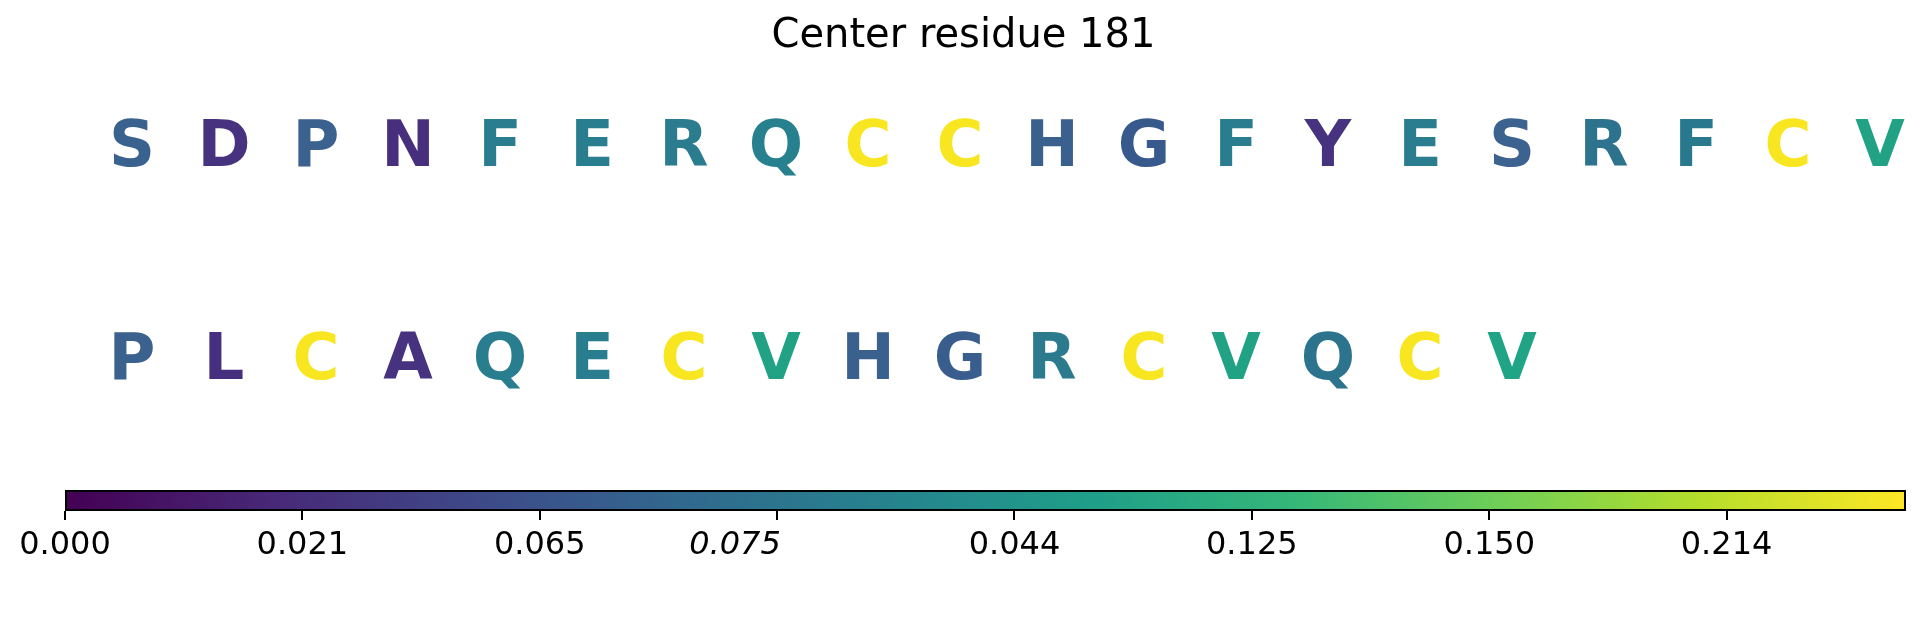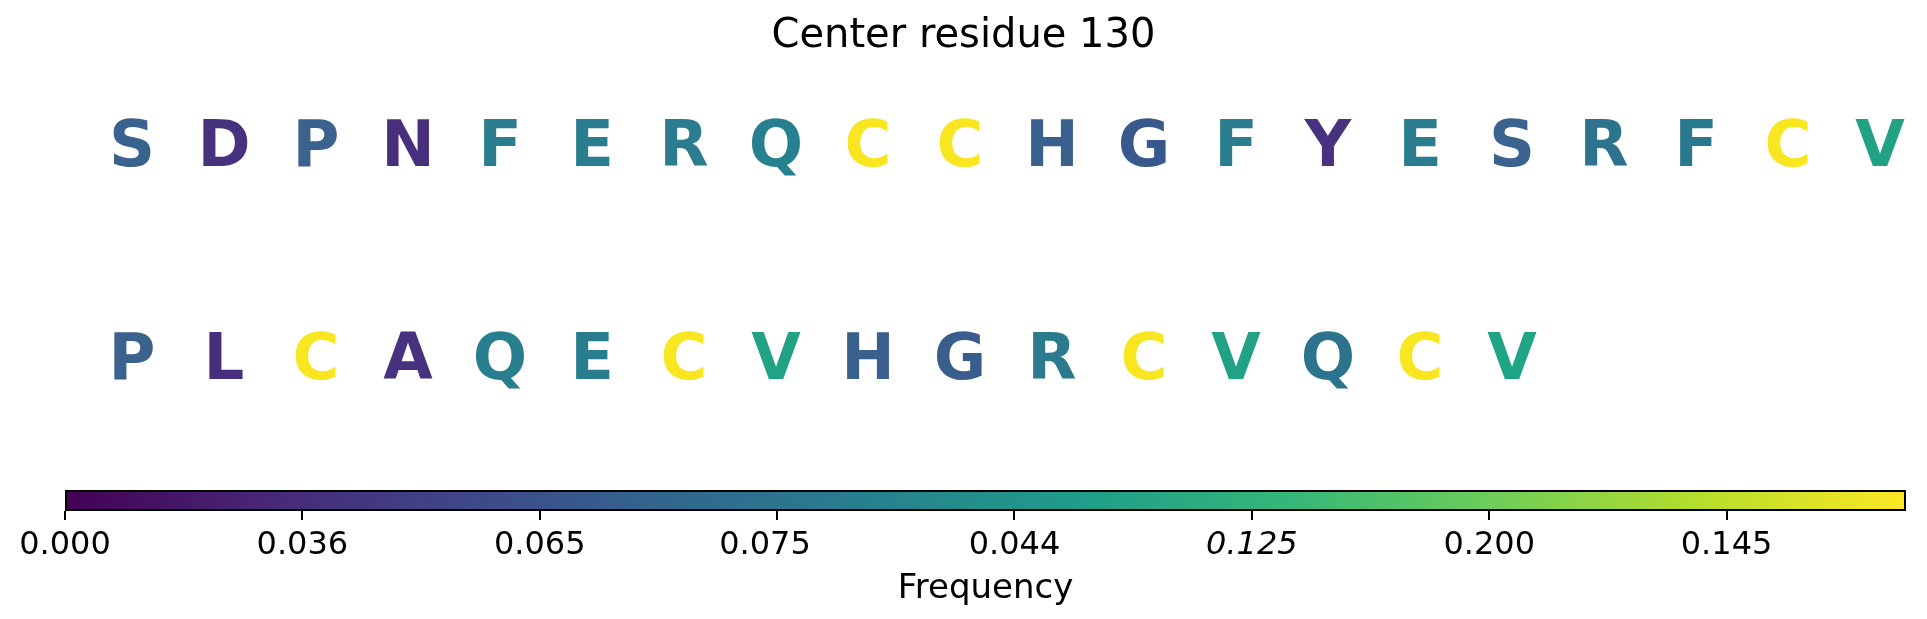--- a/index.html
+++ b/index.html
@@ -65,21 +65,21 @@
     width: 1841px;
     text-align: center;
     font-size: 34px;
     color: #000000;
   }
 </style>
 </head>
 <body>
 
 <div class="figure">
-  <div class="chart-title">Center residue 130</div>
+  <div class="chart-title">Center residue 181</div>
 
   <div class="seq-row row-top">
       <span class="seq-cell" style="color: rgb(58, 98, 143);">S</span>
       <span class="seq-cell" style="color: rgb(70, 50, 126);">D</span>
       <span class="seq-cell" style="color: rgb(59, 97, 143);">P</span>
       <span class="seq-cell" style="color: rgb(71, 47, 125);">N</span>
       <span class="seq-cell" style="color: rgb(42, 125, 142);">F</span>
       <span class="seq-cell" style="color: rgb(40, 126, 142);">E</span>
       <span class="seq-cell" style="color: rgb(42, 124, 142);">R</span>
       <span class="seq-cell" style="color: rgb(39, 128, 142);">Q</span>
@@ -115,29 +115,28 @@
       <span class="seq-cell" style="color: rgb(248, 230, 33);">C</span>
       <span class="seq-cell" style="color: rgb(32, 164, 134);">V</span>
     </div>
 
   <div class="cbar-gradient" id="cbar-gradient" style="background: linear-gradient(90deg, rgb(68, 1, 84) 0%, rgb(72, 40, 120) 11.1%, rgb(62, 73, 137) 22.2%, rgb(49, 104, 142) 33.3%, rgb(38, 130, 142) 44.4%, rgb(31, 158, 137) 55.6%, rgb(53, 183, 121) 66.7%, rgb(110, 206, 88) 77.8%, rgb(181, 222, 43) 88.9%, rgb(253, 231, 37) 100%);"></div>
 
   <div id="cbar-ticks">
       <div class="cbar-tick" style="left: 64px;"></div>
       <div class="cbar-ticklabel" style="left: -5px;">0.000</div>
       <div class="cbar-tick" style="left: 301.365px;"></div>
-      <div class="cbar-ticklabel" style="left: 232.365px;">0.036</div>
+      <div class="cbar-ticklabel" style="left: 232.365px;">0.021</div>
       <div class="cbar-tick" style="left: 538.729px;"></div>
       <div class="cbar-ticklabel" style="left: 469.729px;">0.065</div>
       <div class="cbar-tick" style="left: 776.094px;"></div>
-      <div class="cbar-ticklabel" style="left: 695px;">0.075</div>
+      <div class="cbar-ticklabel" style="left: 665px; font-style: italic;">0.075</div>
       <div class="cbar-tick" style="left: 1013.46px;"></div>
       <div class="cbar-ticklabel" style="left: 944.458px;">0.044</div>
       <div class="cbar-tick" style="left: 1250.82px;"></div>
-      <div class="cbar-ticklabel" style="left: 1181.82px; font-style: italic;">0.125</div>
+      <div class="cbar-ticklabel" style="left: 1181.82px;">0.125</div>
       <div class="cbar-tick" style="left: 1488.19px;"></div>
-      <div class="cbar-ticklabel" style="left: 1419.19px;">0.200</div>
+      <div class="cbar-ticklabel" style="left: 1419.19px;">0.150</div>
       <div class="cbar-tick" style="left: 1725.55px;"></div>
-      <div class="cbar-ticklabel" style="left: 1656.55px;">0.145</div>
+      <div class="cbar-ticklabel" style="left: 1656.55px;">0.214</div>
     </div>
 
-  <div class="cbar-label">Frequency</div>
 </div>
 
 </body></html>

